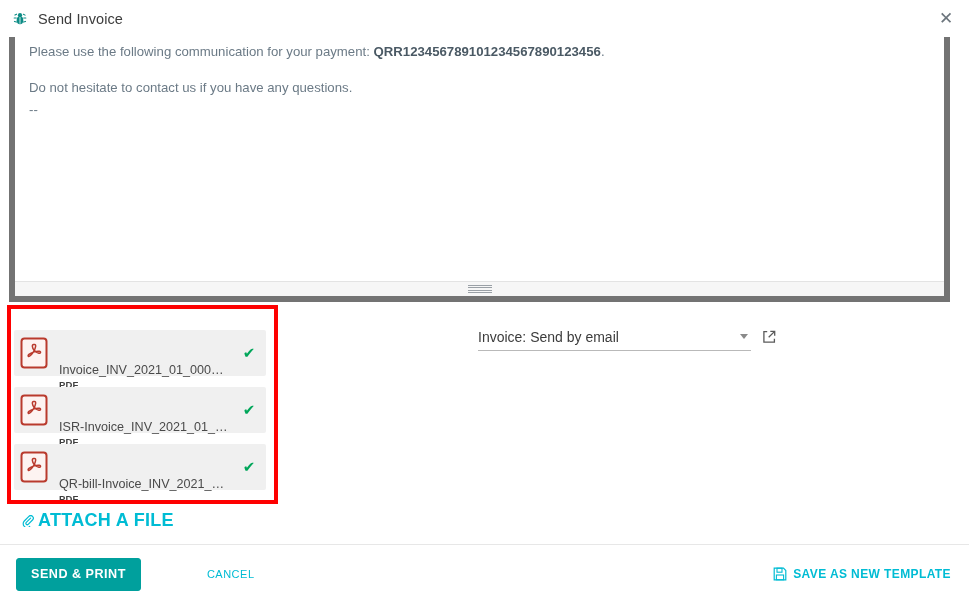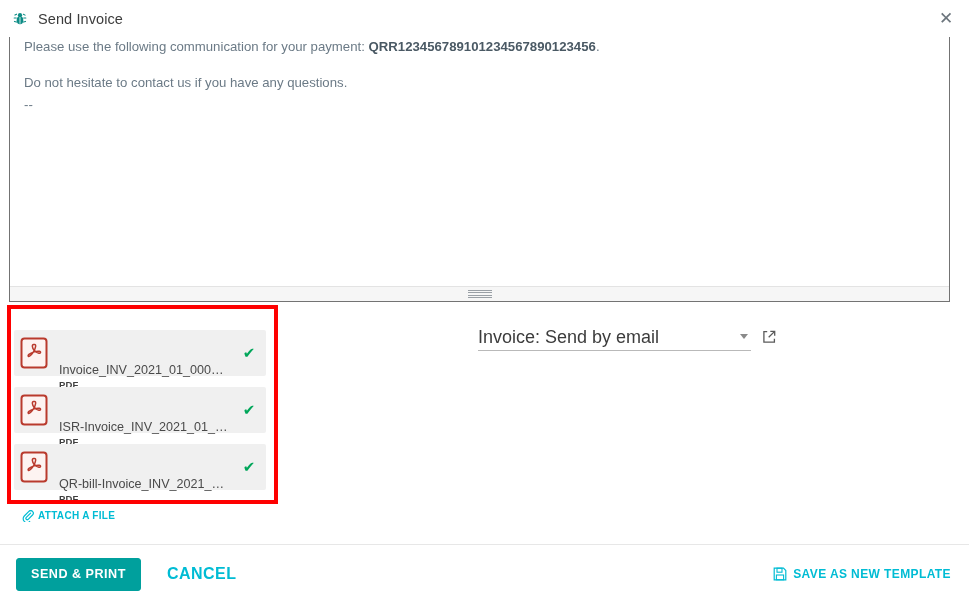--- a/index.html
+++ b/index.html
@@ -62,21 +62,21 @@
     padding: 0;
     overflow: hidden;
   }
 
   
   .editor-wrap {
     position: absolute;
     left: 9px; top: -8px;
     width: 941px;
     height: 273px;
-    border: 1px solid #737373;
+    border: 6px solid #737373;
     background: #ffffff;
     display: flex;
     flex-direction: column;
     overflow: hidden;
   }
   .editor-body {
     flex: 1 1 auto;
     padding: 8px 14px 4px 14px;
     overflow: hidden;
   }
@@ -184,23 +184,24 @@
     color: #00a65a;
     font-size: 15px;
     line-height: 1;
     text-align: center;
     font-family: "DejaVu Sans", sans-serif;
   }
   .attach-file-link {
     position: absolute;
     left: 22px; top: 205px;
     display: inline-flex;
+    align-items: center;
     gap: 4px;
     color: #00bcd4;
-    font-size: 10px;
+    font-size: 18px;
     font-weight: 700;
     letter-spacing: .3px;
     cursor: pointer;
     white-space: nowrap;
   }
   .clip-icon {
     width: 12px; height: 12px;
     display: inline-flex;
     align-items: center; justify-content: center;
   }
@@ -223,21 +224,21 @@
   .template-field {
     position: relative;
     width: 273px;
   }
   .template-select {
     width: 273px;
     height: 24px;
     border: none;
     border-bottom: 1px solid #b9b9b9;
     background: transparent;
-    font-size: 18px;
+    font-size: 14px;
     color: #3c3c3c;
     font-family: "Liberation Sans", sans-serif;
     padding: 0 18px 3px 0;
     appearance: none;
     -webkit-appearance: none;
     outline: none;
     cursor: pointer;
     border-radius: 0;
   }
   .select-caret {
@@ -261,40 +262,41 @@
 
   
   .dlg-footer {
     flex: 0 0 59px;
     height: 59px;
     border-top: 1px solid #e7e7e7;
     display: flex;
     align-items: center;
     padding: 0 16px 0 16px;
     background: #ffffff;
+    gap: 40px;
   }
   .btn-primary {
     background: #00a09d;
     color: #ffffff;
     border: 1px solid #00a09d;
     border-radius: 3px;
     font-size: 12.6px;
     font-weight: 700;
     letter-spacing: .5px;
     padding: 8px 14px;
     cursor: pointer;
     font-family: "Liberation Sans", sans-serif;
     line-height: 15px;
   }
   .btn-link {
     background: transparent;
     border: none;
     color: #00bcd4;
-    font-size: 16px;
-    font-weight: 700;
+    font-size: 11px;
+    font-weight: 400;
     letter-spacing: .5px;
     margin-left: 22px;
     cursor: pointer;
     font-family: "Liberation Sans", sans-serif;
     padding: 8px 4px;
   }
   .footer-spacer { flex: 1 1 auto; }
   .save-template {
     display: inline-flex;
     align-items: center;

